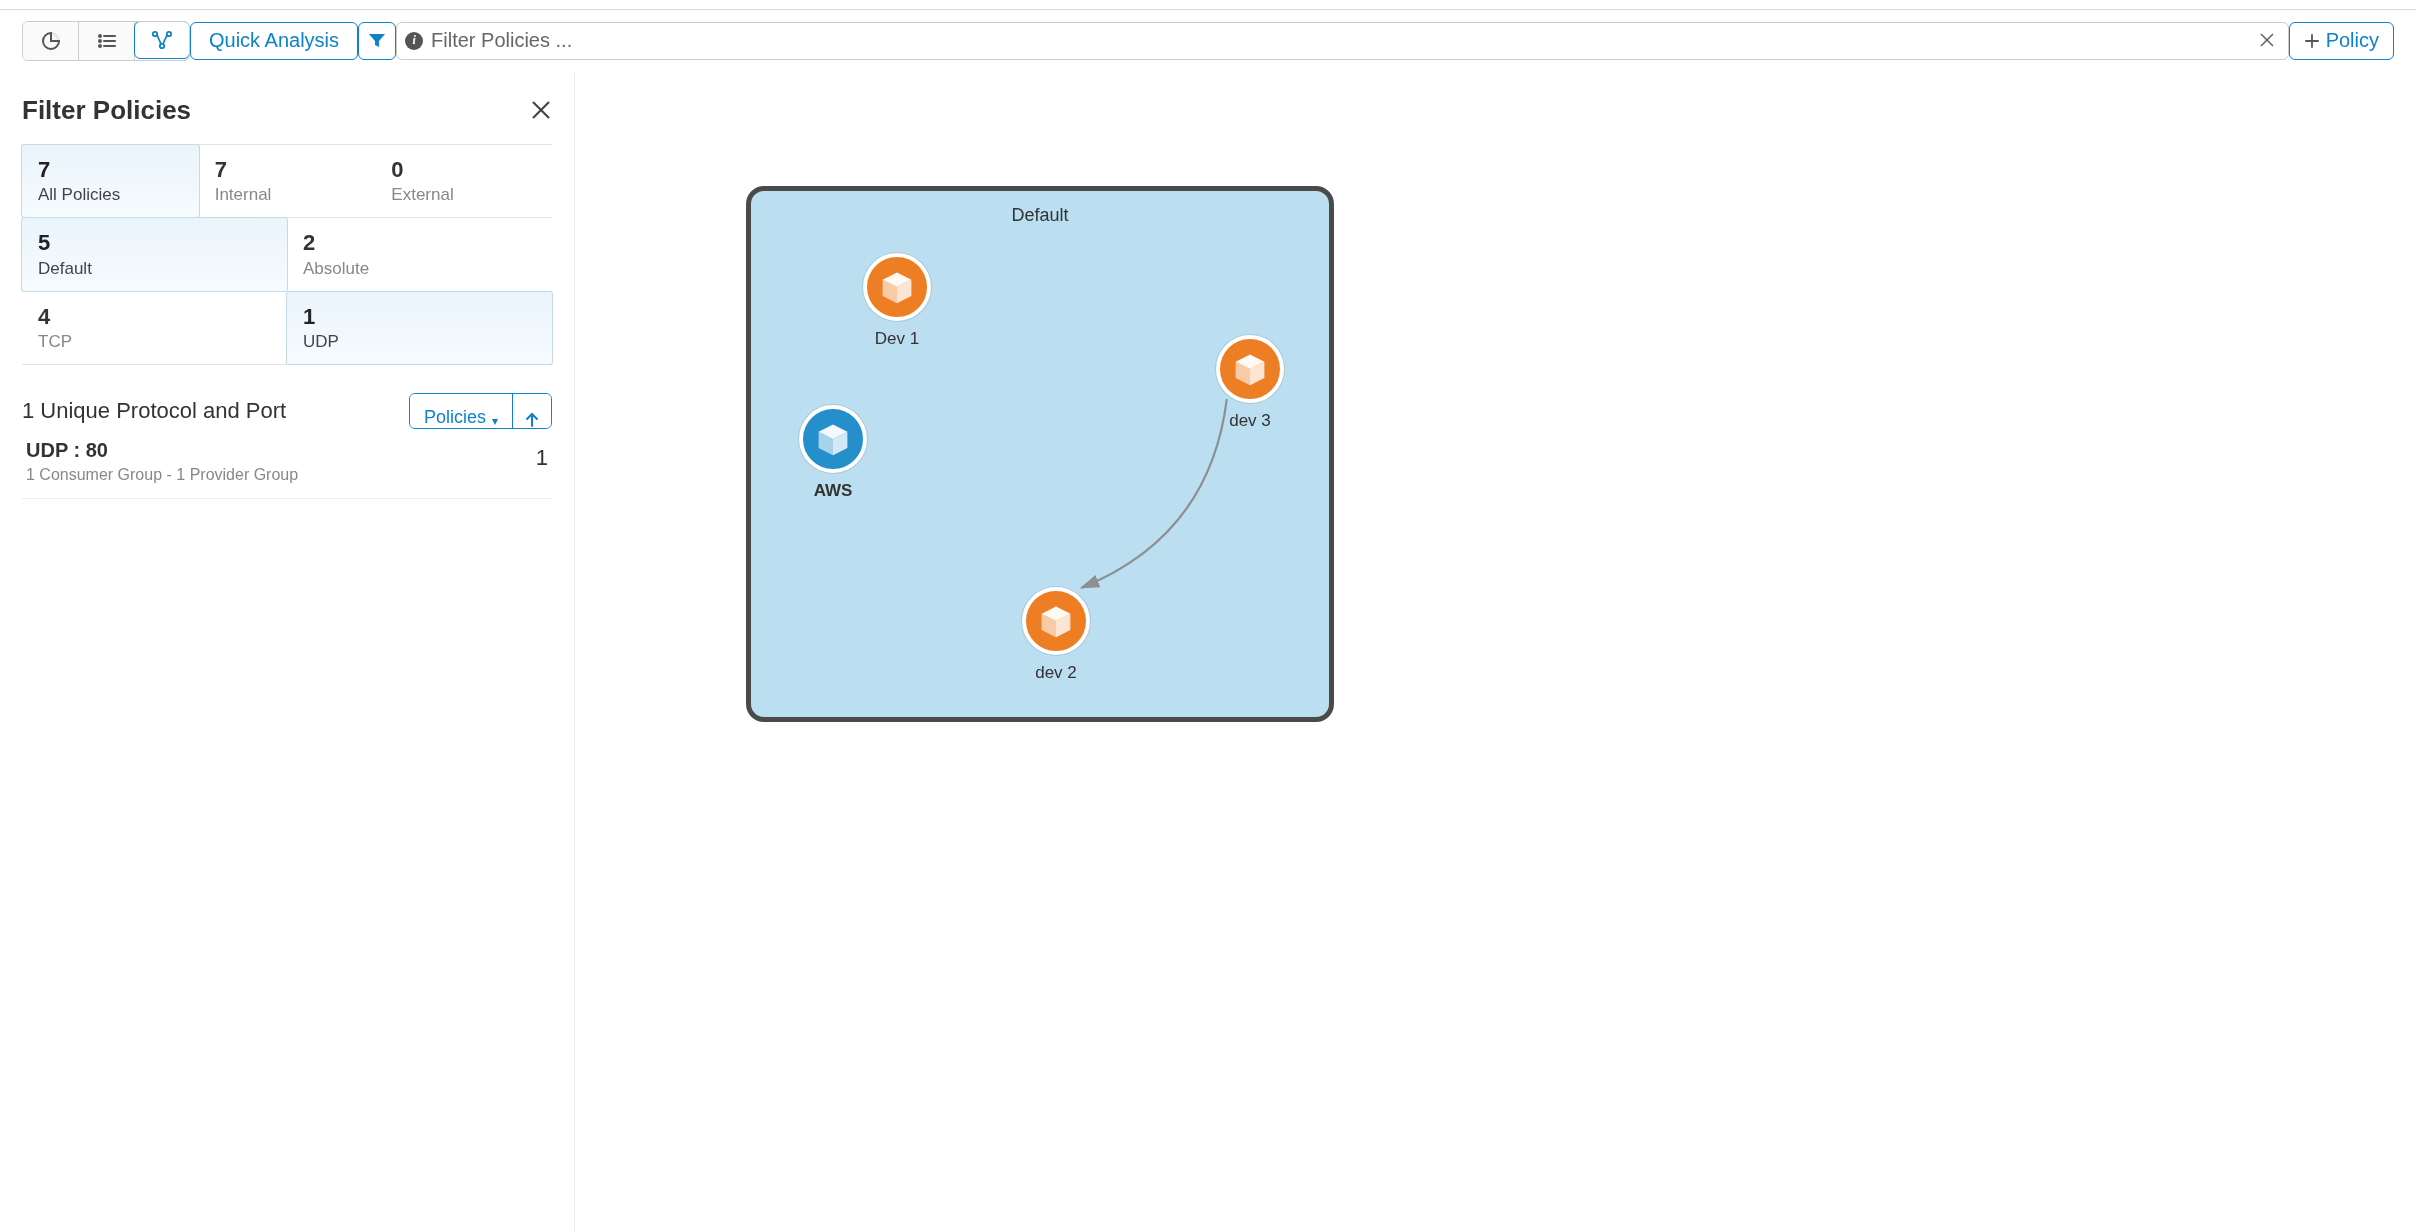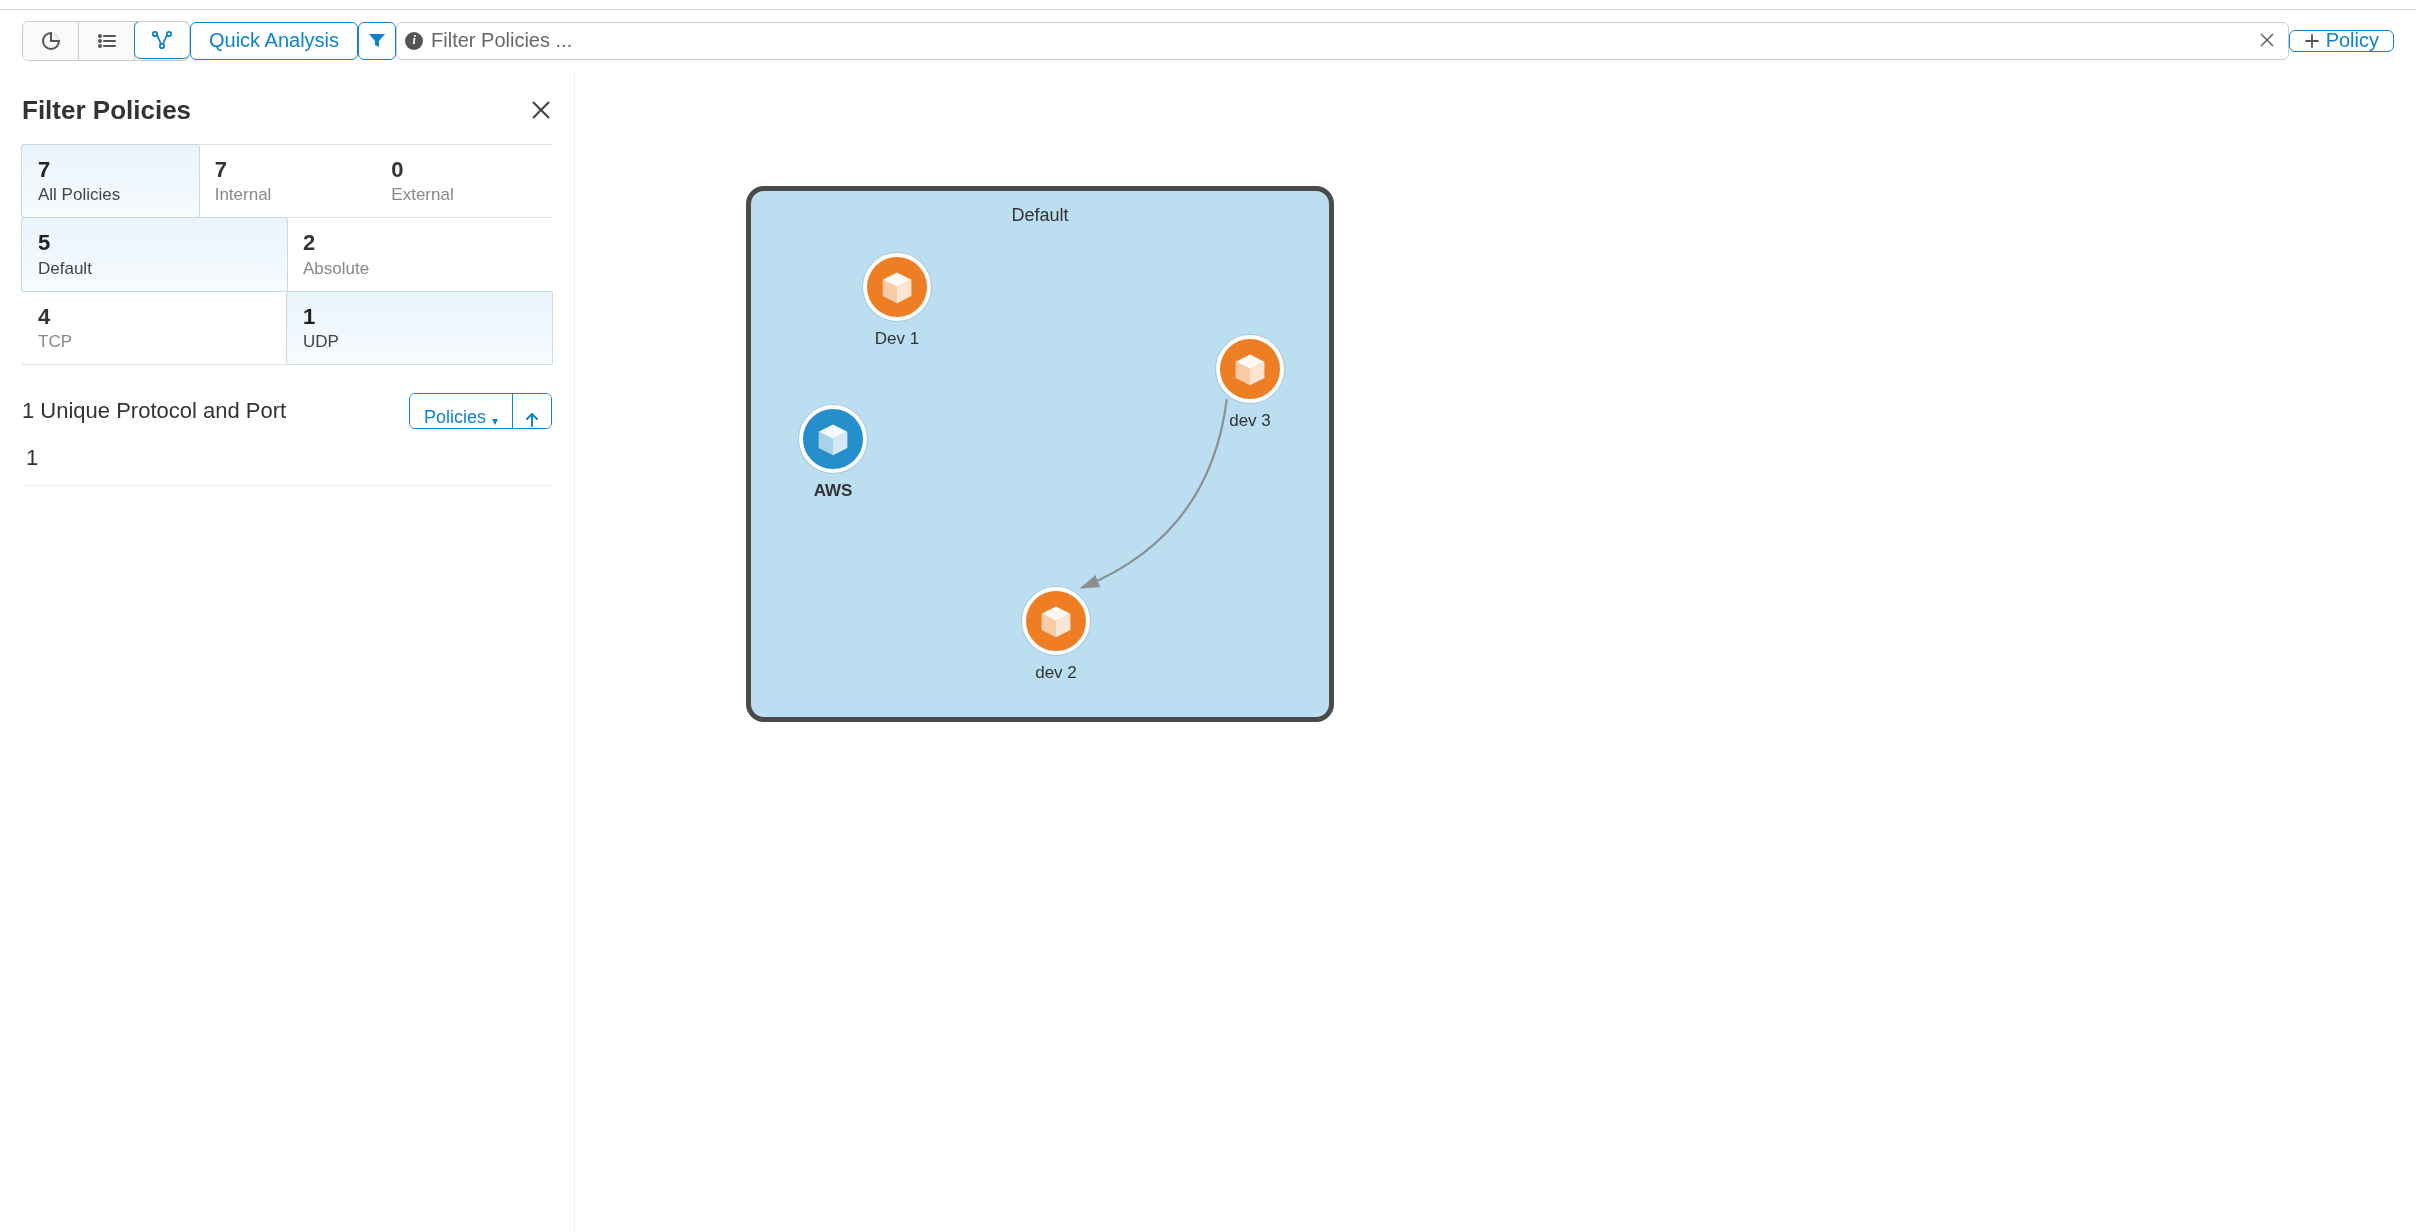--- a/index.html
+++ b/index.html
@@ -16,21 +16,21 @@
 
   .outline-btn { border: 1px solid #0f83c9; color: #0f83c9; background: #fff; border-radius: 6px; height: 38px; padding: 0 18px; font-size: 20px; font-weight: 500; display: inline-flex; align-items: center; cursor: pointer; }
 
   .icon-square-btn { width: 38px; height: 38px; border: 1px solid #0f83c9; color: #0f83c9; background: #fff; border-radius: 6px; display: inline-flex; align-items: center; justify-content: center; cursor: pointer; }
 
   .searchbar { flex: 1; height: 38px; border: 1px solid #ccc; border-radius: 6px; display: flex; align-items: center; padding: 0 10px 0 8px; gap: 8px; background: #fff; }
   .searchbar .info-badge { width: 18px; height: 18px; border-radius: 50%; background: #555; color: #fff; font-weight: 700; font-size: 12px; display: flex; align-items: center; justify-content: center; font-style: italic; font-family: Georgia, serif; flex-shrink: 0; }
   .searchbar .placeholder { color: #666; font-size: 20px; flex: 1; }
   .searchbar .clear-x { color: #666; font-size: 20px; padding: 0 4px; cursor: pointer; }
 
-  .add-policy-btn { height: 22px; border: 1px solid #0f83c9; color: #0f83c9; background: #fff; border-radius: 6px; padding: 8px 14px; font-size: 20px; display: inline-flex; align-items: center; gap: 6px; cursor: pointer; }
+  .add-policy-btn { height: 38px; border: 1px solid #0f83c9; color: #0f83c9; background: #fff; border-radius: 6px; padding: 8px 14px; font-size: 20px; display: inline-flex; align-items: center; gap: 6px; cursor: pointer; }
 
   
   .leftpanel { position: absolute; left: 0; top: 71px; bottom: 0; width: 575px; border-right: 1px solid #eee; padding: 24px 22px 20px 22px; }
   .leftpanel-header { display: flex; justify-content: space-between; align-items: center; margin-bottom: 18px; }
   .panel-title { font-size: 26px; font-weight: 600; color: #333; }
   .panel-close { font-size: 30px; color: #555; cursor: pointer; line-height: 1; }
 
   .filter-grid { display: grid; grid-template-columns: 1fr 1fr 1fr; border: 1px solid #e3e3e3; border-left: none; border-right: none; }
   .filter-cell { padding: 12px 16px 12px 16px; cursor: pointer; border-right: 1px solid transparent; min-height: 68px; }
   .filter-cell.selected { background: linear-gradient(to bottom, #eaf4fb, #f6fbff); border: 1px solid #c5d9e6; border-radius: 3px; margin: -1px; }
@@ -183,20 +183,24 @@
         <svg width="14" height="16" viewBox="0 0 14 16" stroke="#0f83c9" stroke-width="2" fill="none" stroke-linecap="round" stroke-linejoin="round">
             <line x1="7" y1="14" x2="7" y2="2"></line>
             <polyline points="2,7 7,2 12,7"></polyline>
           </svg>
       </div>
     </div>
   </div>
 
   <div id="ports-container">
       <div class="port-row">
+        <div>
+          <div class="port-title">UDP : 80</div>
+          <div class="port-sub">1 Consumer Group - 1 Provider Group</div>
+        </div>
         <div class="port-count">1</div>
       </div>
     </div>
 </div>
 
 <div class="canvas-wrap">
   <div class="diagram-frame" id="diagram-frame" style="left: 171px; top: 115px;">
     <div class="frame-label">Default</div>
     <svg class="edge-svg" id="edge-svg">
         <defs>

